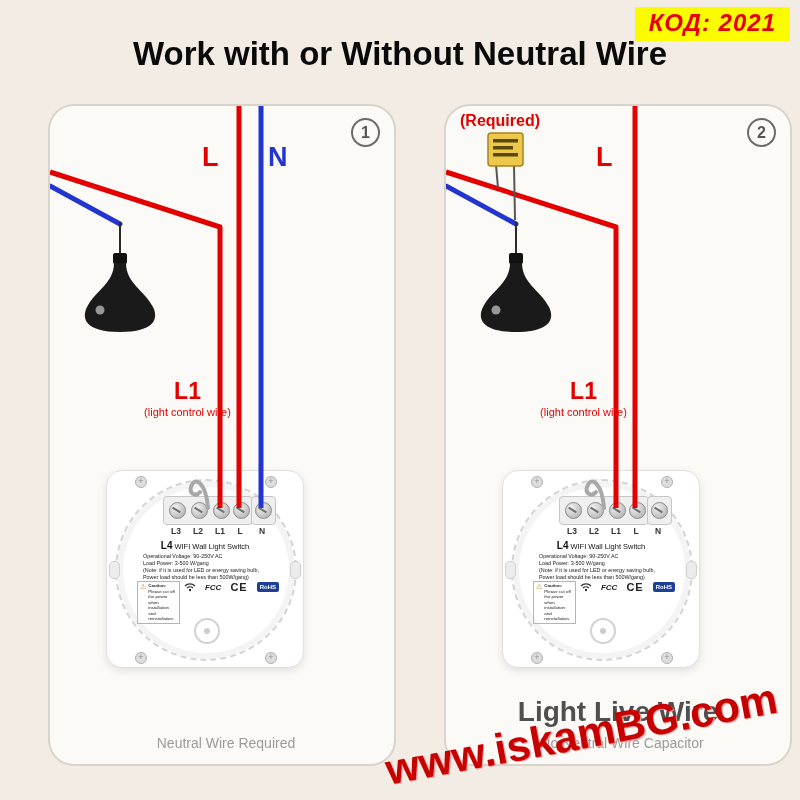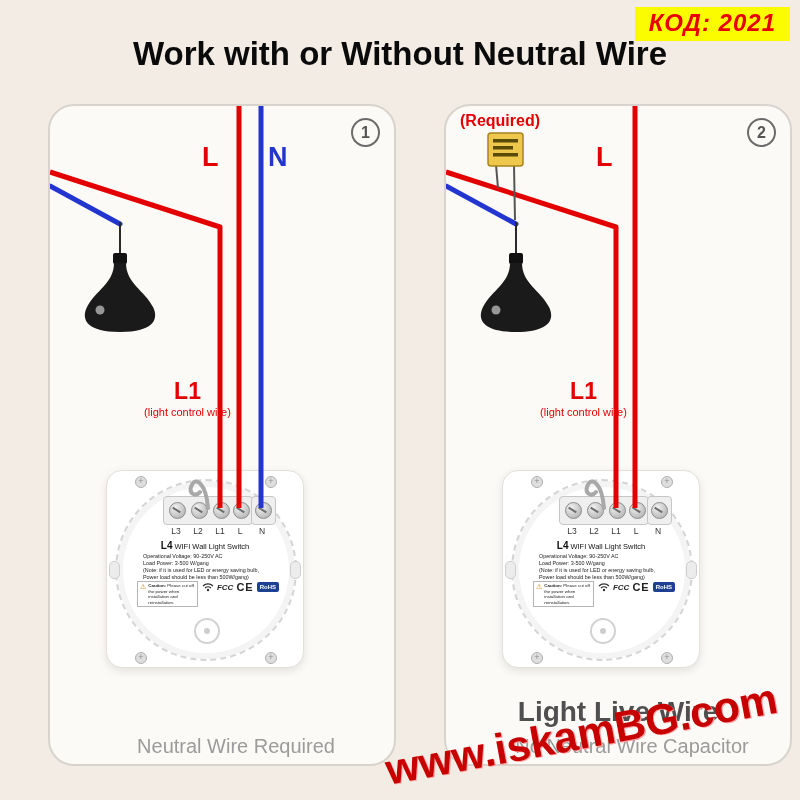--- a/index.html
+++ b/index.html
@@ -16,42 +16,42 @@
   .wires{position:absolute;left:0;top:0;z-index:3;pointer-events:none;}
   .wlabel{position:absolute;font-size:27px;font-weight:700;line-height:1;z-index:2;}
   .red{color:#e30000;}
   .blue{color:#2335cf;}
   .caplabel{position:absolute;left:14px;top:6px;font-size:16px;font-weight:700;color:#e30000;z-index:2;}
   .l1wrap{position:absolute;left:45px;top:272px;width:185px;text-align:center;color:#e30000;z-index:2;}
   .l1wrap .l1{font-size:23px;font-weight:700;}
   .l1wrap .l1sub{font-size:11px;margin-top:1px;}
 
   .ftitle{position:absolute;top:590px;left:0;width:100%;text-align:center;font-size:28px;font-weight:700;color:#4f4f4f;}
-  .fsub{position:absolute;top:629px;left:14px;width:100%;text-align:center;font-size:20px;color:#9b9b9b;}
+  .fsub{position:absolute;top:629px;left:4px;width:100%;text-align:center;font-size:14px;color:#9b9b9b;}
 
   .watermark{position:absolute;left:386px;top:746px;font-size:43px;font-weight:700;color:#c70000;transform:rotate(-10.5deg);transform-origin:left center;white-space:nowrap;text-shadow:1px 1px 0 #ff9f9f;z-index:6;}
 
   
   .plate{position:absolute;left:56px;top:364px;width:196px;height:196px;background:#ffffff;border:1px solid #e3e0da;border-radius:16px;box-shadow:0 3px 8px rgba(0,0,0,0.10);z-index:1;}
   .module{position:absolute;left:8px;top:8px;width:178px;height:178px;border-radius:50%;border:2px dashed #d4d4d4;background:#fff;box-shadow:inset 0 0 0 6px #f4f4f4;}
   .notch{position:absolute;width:9px;height:16px;background:#ececec;border:1px solid #cfcfcf;border-radius:5px;top:90px;}
   .pscrew{position:absolute;width:10px;height:10px;border-radius:50%;background:#dedede;border:1px solid #b0b0b0;color:#8f8f8f;font-size:9px;line-height:8px;text-align:center;}
   .pscrew::after{content:"+";display:block;}
   .termblock{position:absolute;left:56px;top:25px;width:88px;height:27px;background:#efefef;border:1px solid #c6c6c6;border-radius:4px;}
   .tb-n{left:144px;width:23px;}
   .tscrew{position:absolute;top:31px;width:15px;height:15px;border-radius:50%;background:radial-gradient(circle at 35% 30%,#f2f2f2,#a8a8a8);border:1px solid #8d8d8d;}
   .tscrew::after{content:"";position:absolute;left:2px;top:6px;width:9px;height:2px;background:#6e6e6e;transform:rotate(32deg);}
-  .tlabels span{position:absolute;top:55px;width:20px;text-align:center;font-size:8.5px;font-weight:400;color:#333;}
+  .tlabels span{position:absolute;top:55px;width:20px;text-align:center;font-size:8.5px;font-weight:700;color:#333;}
   .devtitle{position:absolute;top:69px;left:20px;right:20px;text-align:center;font-size:7.5px;color:#111;white-space:nowrap;}
   .devtitle b{font-size:10px;margin-right:2px;}
   .spec{position:absolute;top:82px;left:36px;right:26px;font-size:5.4px;line-height:1.3;color:#222;text-align:left;}
   .bottomrow{position:absolute;top:110px;left:30px;right:24px;display:flex;align-items:flex-start;gap:4px;}
   .caution{flex:1;display:flex;gap:2px;border:1px solid #b5b5b5;padding:1px 2px;font-size:4.4px;line-height:1.25;color:#222;text-align:left;}
   .warn{font-size:7px;line-height:1;color:#c87800;}
-  .certs{display:flex;align-items:center;gap:3px;text-align:right;}
+  .certs{display:flex;align-items:center;gap:9px;text-align:right;}
   .fcc{font-size:8px;font-weight:700;font-style:italic;color:#222;}
   .ce{font-size:11px;font-weight:700;color:#222;letter-spacing:1px;}
   .rohs{font-size:6px;font-weight:700;color:#fff;background:#1d3f94;padding:2px 3px;border-radius:2px;}
   .touchbtn{position:absolute;left:87px;top:147px;width:22px;height:22px;border:2px solid #d2d2d2;border-radius:50%;}
   .touchbtn .dot{position:absolute;left:8px;top:8px;width:6px;height:6px;background:#cdcdcd;border-radius:50%;}
 </style>
 </head>
 <body>
 
 <div id="stage">

